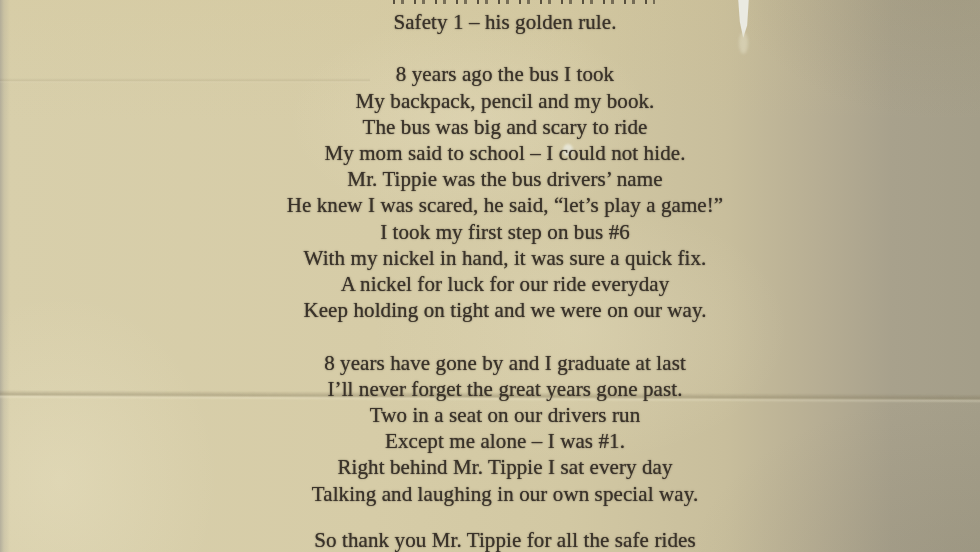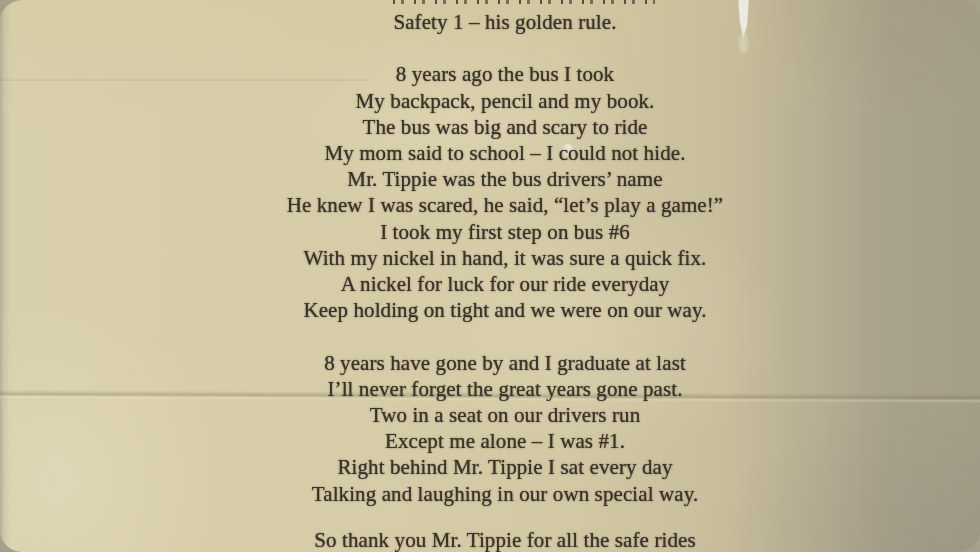--- a/index.html
+++ b/index.html
@@ -24,21 +24,20 @@
       radial-gradient(ellipse 300px 190px at 580px 330px, rgba(240,233,205,0.22), rgba(240,233,205,0) 70%),
       radial-gradient(ellipse 220px 260px at 60px 480px, rgba(244,238,210,0.25), rgba(244,238,210,0) 72%),
       radial-gradient(ellipse 420px 260px at 100% 104%, rgba(128,122,103,0.22), rgba(128,122,103,0) 70%),
       radial-gradient(ellipse 300px 200px at 96% -4%, rgba(120,115,100,0.18), rgba(120,115,100,0) 70%),
       
       linear-gradient(180deg, rgba(208,192,138,0.14) 0%, rgba(208,192,138,0) 22%),
       
       linear-gradient(90deg,
         #d8cfab 0%, #d6cca7 38%, #d2c8a3 58%,
         #c8be9c 74%, #b6ad93 84%, #a8a18c 91%, #a49e89 100%);
-    border-radius: 22px;
   }
 
   
   .left-edge {
     position: absolute;
     left: 0; top: 0;
     width: 10px; height: 552px;
     background: linear-gradient(90deg,
       rgba(148,146,140,0.55) 0px, rgba(148,146,140,0.2) 4px, rgba(148,146,140,0) 10px);
   }

